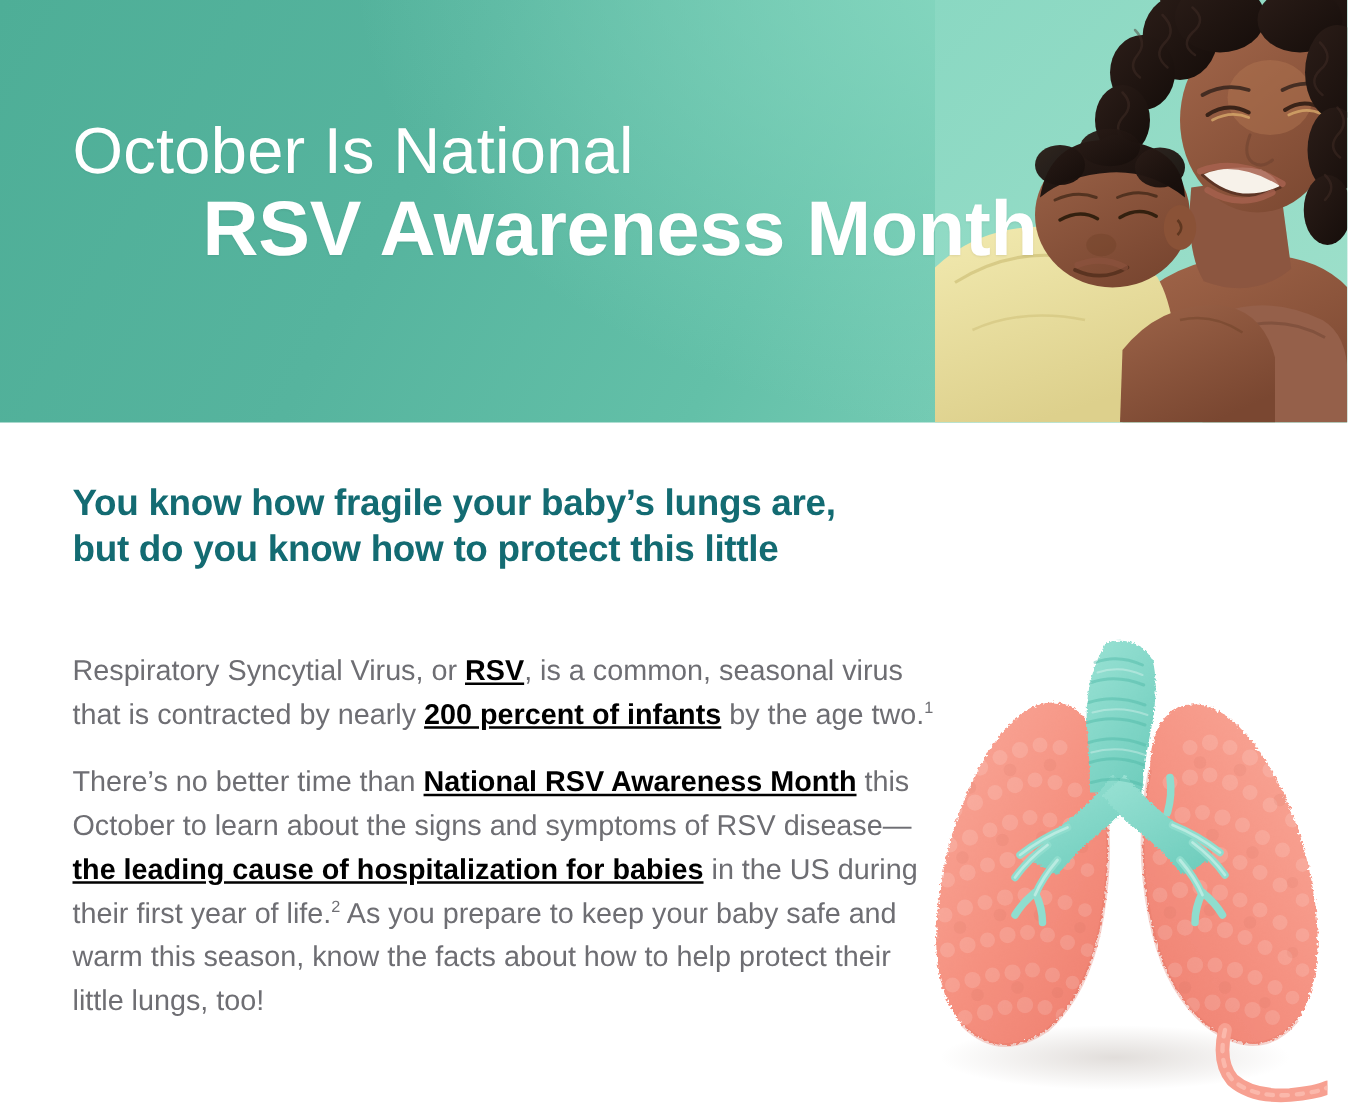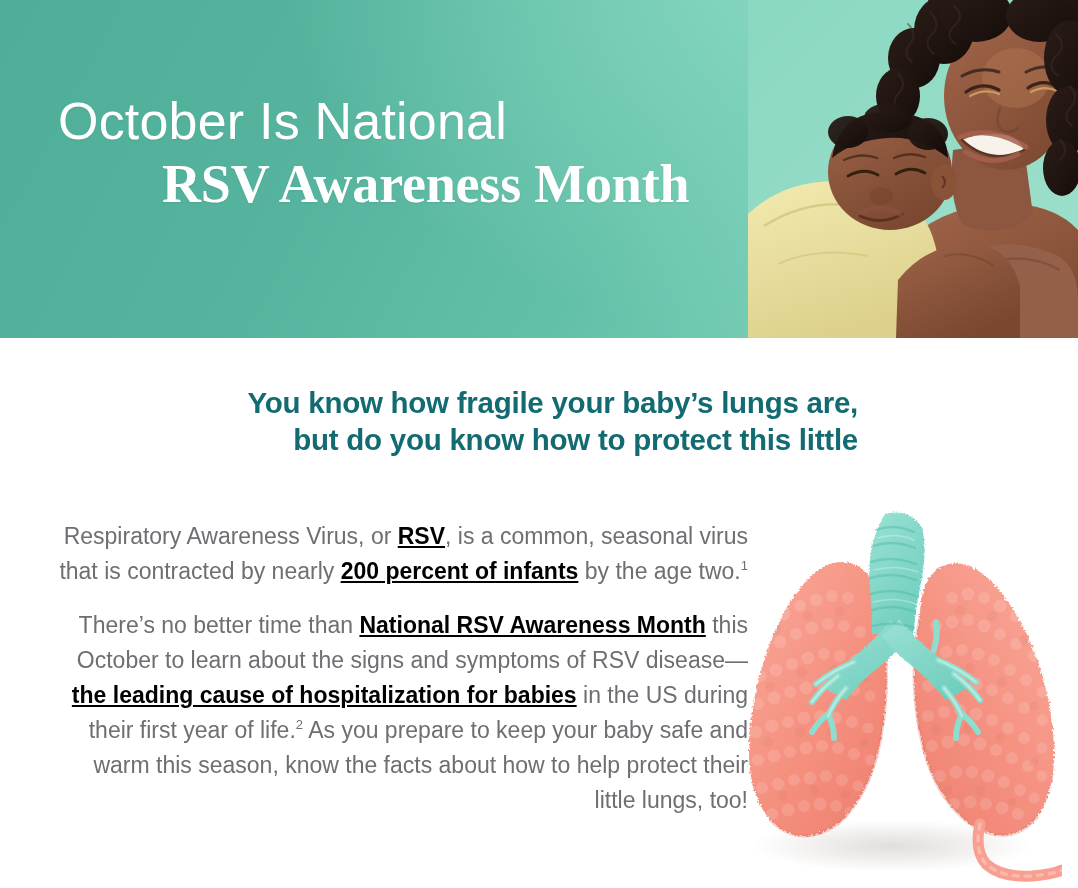--- a/index.html
+++ b/index.html
@@ -28,28 +28,27 @@
   .banner-title {
     position:absolute; left:58px; top:92px; z-index:4;
     color:#ffffff;
   }
   .title-line1 {
     font-size:52px; font-weight:300; letter-spacing:.2px;
     line-height:58px; white-space:nowrap;
     text-shadow:0 1px 2px rgba(0,0,0,.06);
   }
   .title-line2 {
-    font-size:54px; font-weight:700; letter-spacing:-.2px;
+    font-size:62px; font-weight:700; letter-spacing:-.2px;
     line-height:60px; margin-left:104px; margin-top:4px; white-space:nowrap;
     text-shadow:0 1px 2px rgba(0,0,0,.08);
-    font-family:Liberation Serif, serif;
   }
 
   
-  .content { position:absolute; left:0; top:338px; width:1078px; height:550px;text-align:right; }
+  .content { position:absolute; left:0; top:338px; width:1078px; height:550px; }
 
   .lede {
     position:absolute; left:58px; top:46px; width:800px;
     color:#136b72; font-weight:700; font-size:29.5px; line-height:37px;
     letter-spacing:-.25px;
   }
   .lede span { display:block; white-space:nowrap; }
 
   .copy {
     position:absolute; left:58px; top:181px; width:690px;
@@ -192,21 +191,21 @@
   </div>
 
   <div class="content">
 
     <div class="lede">
       <span>You know how fragile your baby’s lungs are,</span>
       <span>but do you know how to protect this little</span>
     </div>
 
     <div class="copy">
-      <p><span>Respiratory Awareness Virus, or </span><b>RSV</b><span>, is a common, seasonal virus that is contracted by nearly </span><b>200 percent of infants</b><span> by the age two.</span><sup>1</sup></p>
+      <p><span>Respiratory Syncytial Virus, or </span><b>RSV</b><span>, is a common, seasonal virus that is contracted by nearly </span><b>200 percent of infants</b><span> by the age two.</span><sup>1</sup></p>
 
       <p><span>There’s no better time than </span><b>National RSV Awareness Month</b><span> this October to learn about the signs and symptoms of RSV disease—</span><b>the leading cause of hospitalization for babies</b><span> in the US during their first year of life.</span><sup>2</sup><span> As you prepare to keep your baby safe and warm this season, know the facts about how to help protect their little lungs, too!</span></p>
     </div>
 
     <div class="lungs">
       <svg viewBox="0 0 320 386" xmlns="http://www.w3.org/2000/svg" aria-hidden="true">
         <defs>
           <linearGradient id="lobeL" x1="0.1" y1="0" x2="0.9" y2="1">
             <stop offset="0" stop-color="#f9a798"></stop>
             <stop offset="0.55" stop-color="#f5907f"></stop>

